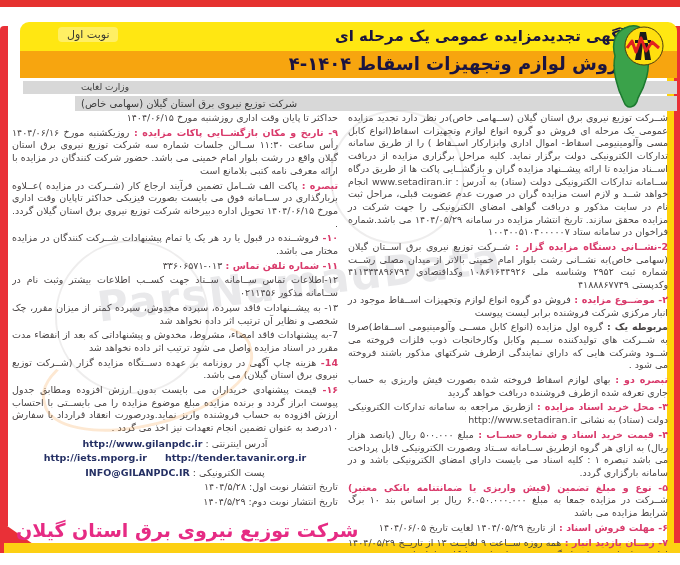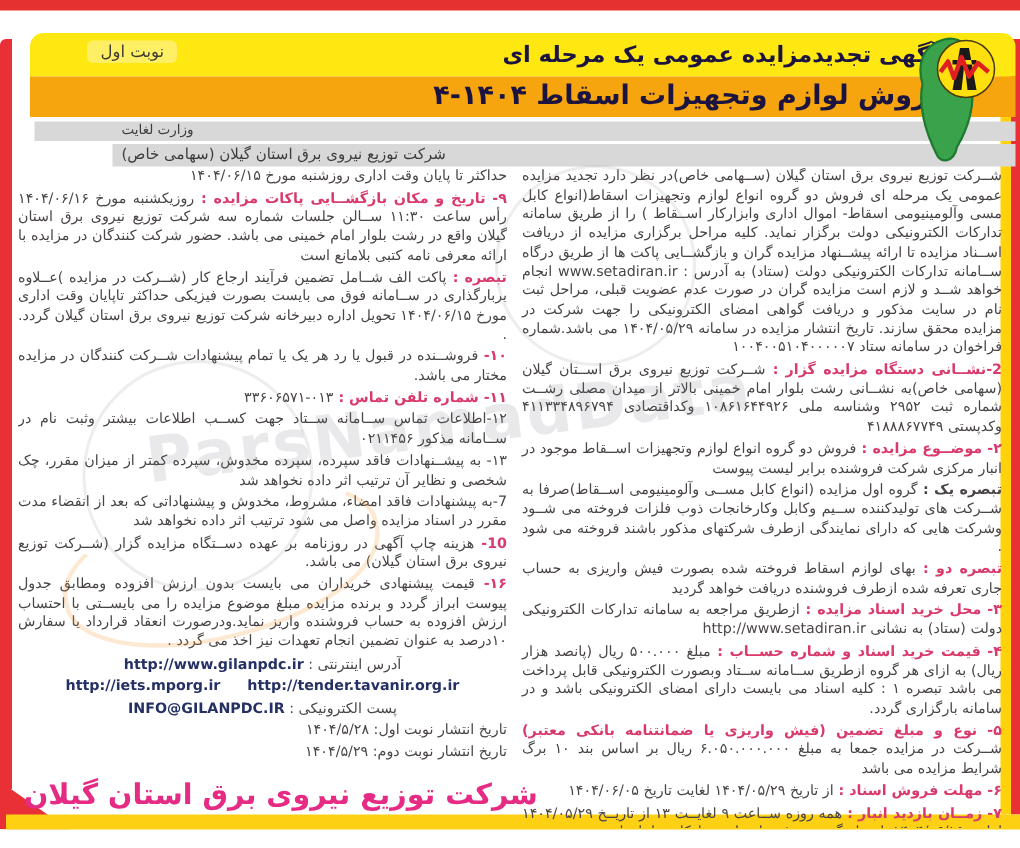--- a/index.html
+++ b/index.html
@@ -84,39 +84,39 @@
       <path d="M35,8 L30,36 L36,36 L38,18 L40,36 L46,36 L41,8 Z M30,16 L46,16 L46,19 L30,19 Z" fill="#1a1a1a"></path>
       <polyline points="22,24 27,17 31,28 36,14 41,27 47,18 54,24" fill="none" stroke="#e02020" stroke-width="3" stroke-linejoin="round"></polyline>
     </svg>
   </div>
 
   <div class="cols">
     <div class="col col-right">
         <p>شــرکت توزیع نیروی برق استان گیلان (ســهامی خاص)در نظر دارد تجدید مزایده عمومی یک مرحله ای فروش دو گروه انواع لوازم وتجهیزات اسقاط(انواع کابل مسی وآلومینیومی اسقاط- اموال اداری وابزارکار اســقاط ) را از طریق سامانه تدارکات الکترونیکی دولت برگزار نماید. کلیه مراحل برگزاری مزایده از دریافت اســناد مزایده تا ارائه پیشــنهاد مزایده گران و بازگشــایی پاکت ها از طریق درگاه ســامانه تدارکات الکترونیکی دولت (ستاد) به آدرس : www.setadiran.ir انجام خواهد شــد و لازم است مزایده گران در صورت عدم عضویت قبلی، مراحل ثبت نام در سایت مذکور و دریافت گواهی امضای الکترونیکی را جهت شرکت در مزایده محقق سازند. تاریخ انتشار مزایده در سامانه ۱۴۰۴/۰۵/۲۹ می باشد.شماره فراخوان در سامانه ستاد ۱۰۰۴۰۰۵۱۰۴۰۰۰۰۰۷</p>
         <p><span class="lbl">2-نشــانی دستگاه مزایده گزار : </span>شــرکت توزیع نیروی برق اســتان گیلان (سهامی خاص)به نشــانی رشت بلوار امام خمینی بالاتر از میدان مصلی رشــت شماره ثبت ۲۹۵۲ وشناسه ملی ۱۰۸۶۱۶۴۴۹۲۶ وکداقتصادی ۴۱۱۳۳۴۸۹۶۷۹۴ وکدپستی ۴۱۸۸۸۶۷۷۴۹</p>
         <p><span class="lbl">۲- موضــوع مزایده : </span>فروش دو گروه انواع لوازم وتجهیزات اســقاط موجود در انبار مرکزی شرکت فروشنده برابر لیست پیوست</p>
-        <p><span class="lbl dark">تبصره یک : </span>گروه اول مزایده (انواع کابل مســی وآلومینیومی اســقاط)صرفا به شــرکت های تولیدکننده ســیم وکابل وکارخانجات ذوب فلزات فروخته می شــود وشرکت هایی که دارای نمایندگی ازطرف شرکتهای مذکور باشند فروخته می شود .</p>
+        <p><span class="lbl dark">مربوطه یک : </span>گروه اول مزایده (انواع کابل مســی وآلومینیومی اســقاط)صرفا به شــرکت های تولیدکننده ســیم وکابل وکارخانجات ذوب فلزات فروخته می شــود وشرکت هایی که دارای نمایندگی ازطرف شرکتهای مذکور باشند فروخته می شود .</p>
         <p><span class="lbl">تبصره دو : </span>بهای لوازم اسقاط فروخته شده بصورت فیش واریزی به حساب جاری تعرفه شده ازطرف فروشنده دریافت خواهد گردید</p>
         <p><span class="lbl">۳- محل خرید اسناد مزایده : </span>ازطریق مراجعه به سامانه تدارکات الکترونیکی دولت (ستاد) به نشانی http://www.setadiran.ir</p>
         <p><span class="lbl">۴- قیمت خرید اسناد و شماره حســاب : </span>مبلغ ۵۰۰.۰۰۰ ریال (پانصد هزار ریال) به ازای هر گروه ازطریق ســامانه ســتاد وبصورت الکترونیکی قابل پرداخت می باشد تبصره ۱ : کلیه اسناد می بایست دارای امضای الکترونیکی باشد و در سامانه بارگزاری گردد.</p>
         <p><span class="lbl">۵- نوع و مبلغ تضمین (فیش واریزی یا ضمانتنامه بانکی معتبر) </span>شــرکت در مزایده جمعا به مبلغ ۶.۰۵۰.۰۰۰.۰۰۰ ریال بر اساس بند ۱۰ برگ شرایط مزایده می باشد</p>
         <p><span class="lbl">۶- مهلت فروش اسناد : </span>از تاریخ ۱۴۰۴/۰۵/۲۹ لغایت تاریخ ۱۴۰۴/۰۶/۰۵</p>
         <p><span class="lbl">۷- زمــان بازدید انبار : </span>همه روزه ســاعت ۹ لغایــت ۱۳ از تاریــخ ۱۴۰۴/۰۵/۲۹ لغایت ۱۴۰۴/۰۶/۱۵ با هماهنگی ومعرفی نامه امورتدارکات وانبارها</p>
       </div>
     <div class="col col-left">
       <div>
           <p>حداکثر تا پایان وقت اداری روزشنبه مورخ ۱۴۰۴/۰۶/۱۵</p>
           <p><span class="lbl">۹- تاریخ و مکان بازگشــایی پاکات مزایده : </span>روزیکشنبه مورخ ۱۴۰۴/۰۶/۱۶ رأس ساعت ۱۱:۳۰ ســالن جلسات شماره سه شرکت توزیع نیروی برق استان گیلان واقع در رشت بلوار امام خمینی می باشد. حضور شرکت کنندگان در مزایده با ارائه معرفی نامه کتبی بلامانع است</p>
           <p><span class="lbl">تبصره : </span>پاکت الف شــامل تضمین فرآیند ارجاع کار (شــرکت در مزایده )عــلاوه بربارگذاری در ســامانه فوق می بایست بصورت فیزیکی حداکثر تاپایان وقت اداری مورخ ۱۴۰۴/۰۶/۱۵ تحویل اداره دبیرخانه شرکت توزیع نیروی برق استان گیلان گردد. .</p>
           <p><span class="lbl">۱۰- </span>فروشــنده در قبول یا رد هر یک یا تمام پیشنهادات شــرکت کنندگان در مزایده مختار می باشد.</p>
           <p><span class="lbl">۱۱- شماره تلفن تماس : </span>۰۱۳-۳۳۶۰۶۵۷۱</p>
           <p>۱۲-اطلاعات تماس ســامانه ســتاد جهت کســب اطلاعات بیشتر وثبت نام در ســامانه مذکور ۰۲۱۱۴۵۶</p>
           <p>۱۳- به پیشــنهادات فاقد سپرده، سپرده مخدوش، سپرده کمتر از میزان مقرر، چک شخصی و نظایر آن ترتیب اثر داده نخواهد شد</p>
           <p>7-به پیشنهادات فاقد امضاء، مشروط، مخدوش و پیشنهاداتی که بعد از انقضاء مدت مقرر در اسناد مزایده واصل می شود ترتیب اثر داده نخواهد شد</p>
-          <p><span class="lbl">10- </span>هزینه چاپ آگهی در روزنامه بر عهده دســتگاه مزایده گزار (شــرکت توزیع نیروی برق استان گیلان) می باشد.</p>
+          <p><span class="lbl">14- </span>هزینه چاپ آگهی در روزنامه بر عهده دســتگاه مزایده گزار (شــرکت توزیع نیروی برق استان گیلان) می باشد.</p>
           <p><span class="lbl">۱۶- </span>قیمت پیشنهادی خریداران می بایست بدون ارزش افزوده ومطابق جدول پیوست ابراز گردد و برنده مزایده مبلغ موضوع مزایده را می بایســتی با احتساب ارزش افزوده به حساب فروشنده واریز نماید.ودرصورت انعقاد قرارداد یا سفارش ۱۰درصد به عنوان تضمین انجام تعهدات نیز اخذ می گردد .</p>
         </div>
       <div class="center-line">
         <span>آدرس اینترنتی :</span>
         <span class="url">http://www.gilanpdc.ir</span>
       </div>
       <div class="center-line urls">
         <span class="url">http://iets.mporg.ir</span>
         <span class="url">http://tender.tavanir.org.ir</span>
       </div>

